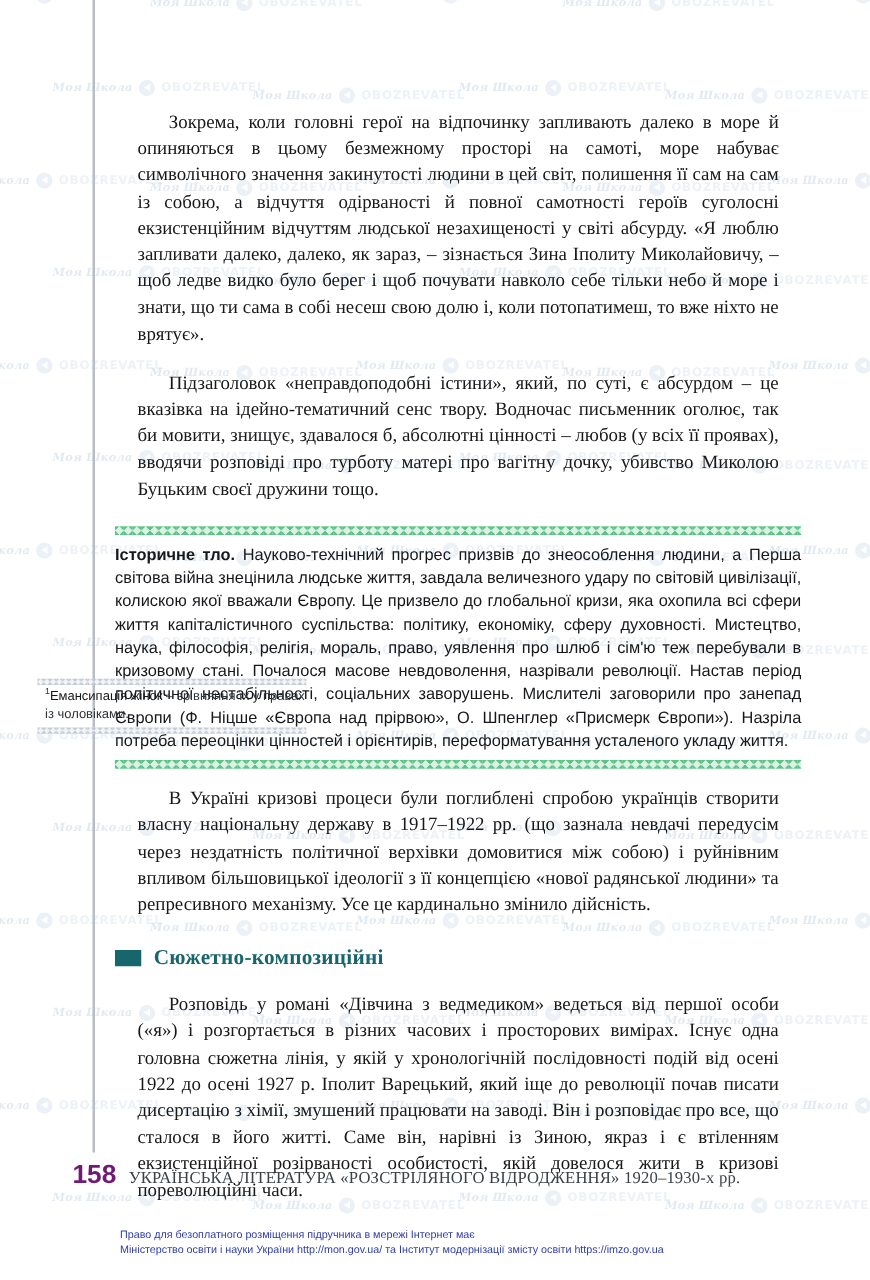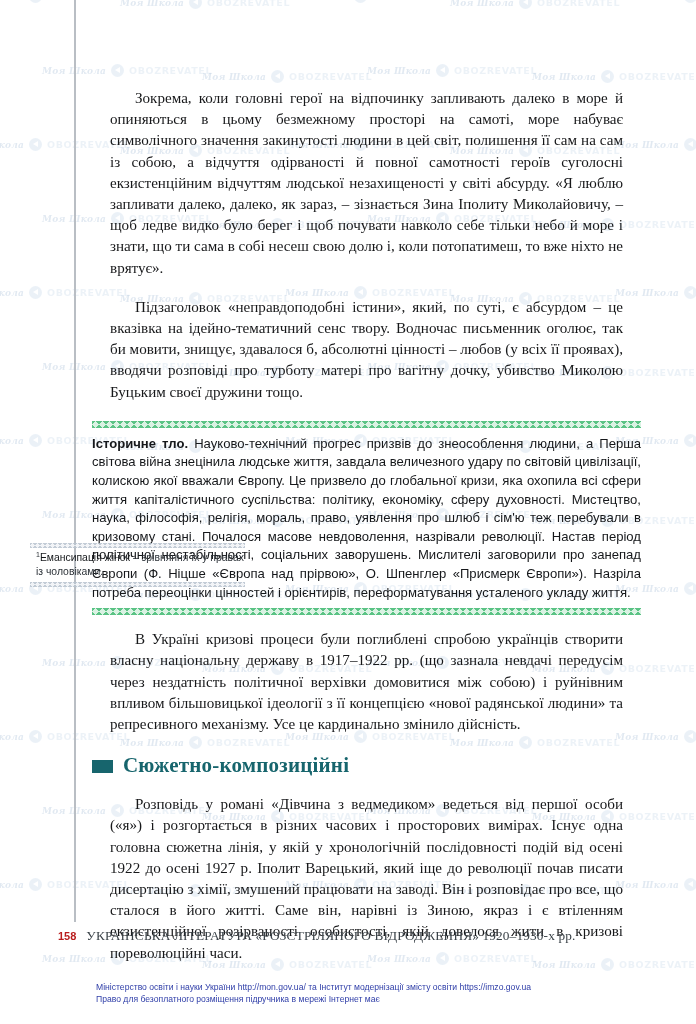--- a/index.html
+++ b/index.html
@@ -173,41 +173,41 @@
   }
   .sq {
     width: 21px;
     height: 13px;
     background: #17656d;
     flex: none;
     margin-top: 6px;
   }
   .section-title {
     font-family: "Liberation Serif", serif;
-    font-size: 21px;
+    font-size: 17px;
     line-height: 23px;
     font-weight: bold;
     color: #17656d;
     letter-spacing: .2px;
   }
 
   
   .footer {
     position: absolute;
     left: 58px;
     top: 928px;
     display: flex;
     align-items: baseline;
     gap: 10px;
   }
   .pagenum {
     font-family: "Liberation Sans", sans-serif;
-    font-size: 11px;
+    font-size: 21px;
     font-weight: bold;
-    color: #b91c1c;
+    color: #701a75;
   }
   .runhead {
     font-family: "Liberation Serif", serif;
     font-size: 13.3px;
     color: #3a4248;
     letter-spacing: .15px;
   }
 
   .notice {
     position: absolute;
@@ -571,17 +571,17 @@
     <div class="marginnote-text"><span class="mn-sup">1</span><span class="marginnote-term">Емансипація жінок</span><span> – зрівняння їх у правах із чоловіками.</span></div>
     <div class="zig-light"></div>
   </div>
 
   <div class="footer">
     <span class="pagenum">158</span>
     <span class="runhead">УКРАЇНСЬКА ЛІТЕРАТУРА «РОЗСТРІЛЯНОГО ВІДРОДЖЕННЯ» 1920–1930-х рр.</span>
   </div>
 
   <div class="notice">
+    <div>Право для безоплатного розміщення підручника в мережі Інтернет має</div>
     <div>Міністерство освіти і науки України http://mon.gov.ua/ та Інститут модернізації змісту освіти https://imzo.gov.ua</div>
-    <div>Право для безоплатного розміщення підручника в мережі Інтернет має</div>
   </div>
 
 </div>
 
 </body></html>

